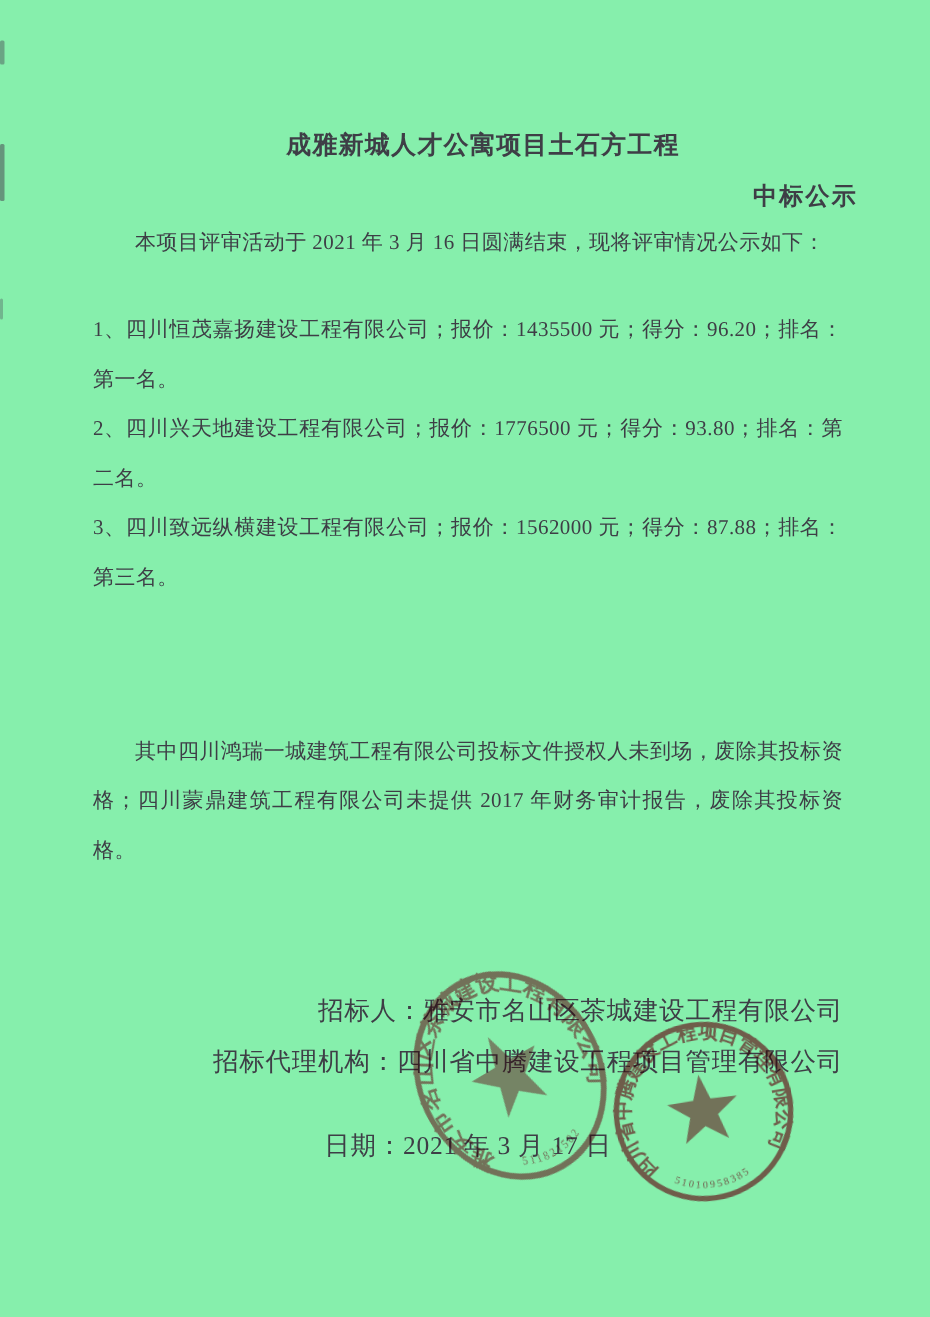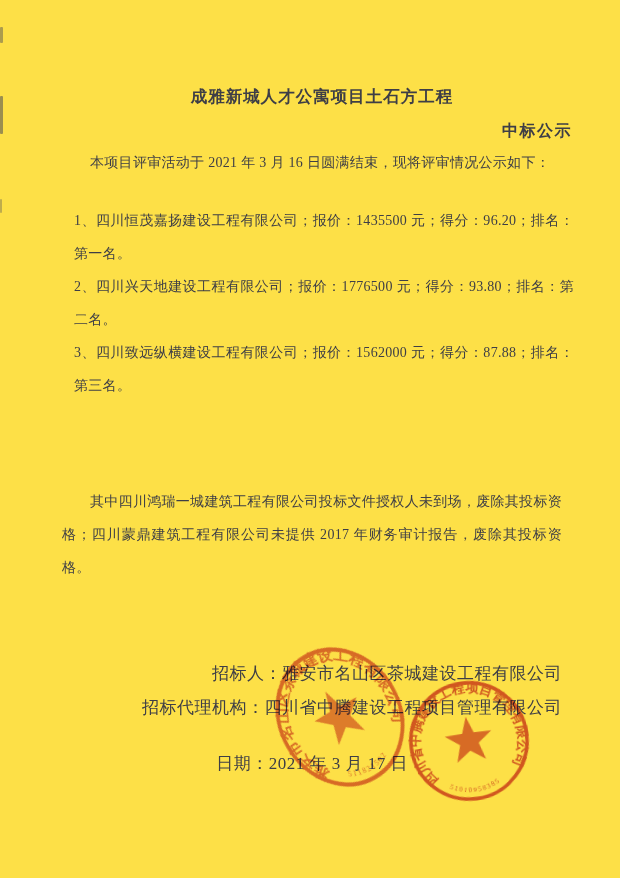--- a/index.html
+++ b/index.html
@@ -3,40 +3,40 @@
 <meta charset="utf-8">
 <style>
   html,body{margin:0;padding:0;}
   body{
     width:620px;height:878px;overflow:hidden;
     font-family:"Liberation Serif","DejaVu Serif",serif;
     background:#e9e9ee;
   }
   .page{
     position:relative;width:620px;height:878px;
-    background:#fde047;
+    background:#86efac;
     color:#3e3e46;
   }
   
   .artifact{position:absolute;background:#4a4a55;border-radius:1px;}
   .artifact.a1{left:0;top:27px;width:3px;height:16px;opacity:.45;}
   .artifact.a2{left:0;top:96px;width:3px;height:38px;opacity:.55;}
   .artifact.a3{left:0;top:199px;width:2px;height:14px;opacity:.35;}
 
   .headings{position:absolute;left:72px;width:500px;text-align:center;}
   .doc-title{
     position:absolute;left:0;top:86px;width:100%;
     font-size:16.5px;font-weight:700;letter-spacing:1px;margin:0;
   }
   .doc-subtitle{
     position:absolute;left:0;top:121px;width:100%;
     font-size:16px;font-weight:700;letter-spacing:1.5px;margin:0;text-align:right;
   }
 
-  .col{position:absolute;left:62px;width:500px;margin-left:12px;}
+  .col{position:absolute;left:62px;width:500px;}
   .para{
     margin:0;font-size:14px;line-height:33px;letter-spacing:.3px;
     text-align:justify;text-justify:inter-ideograph;
   }
   .indent{text-indent:2em;}
   .intro{top:146px;}
   .bidder-list{top:204px;}
   .disq{top:485px;}
   .publicity{top:573px;}
 

